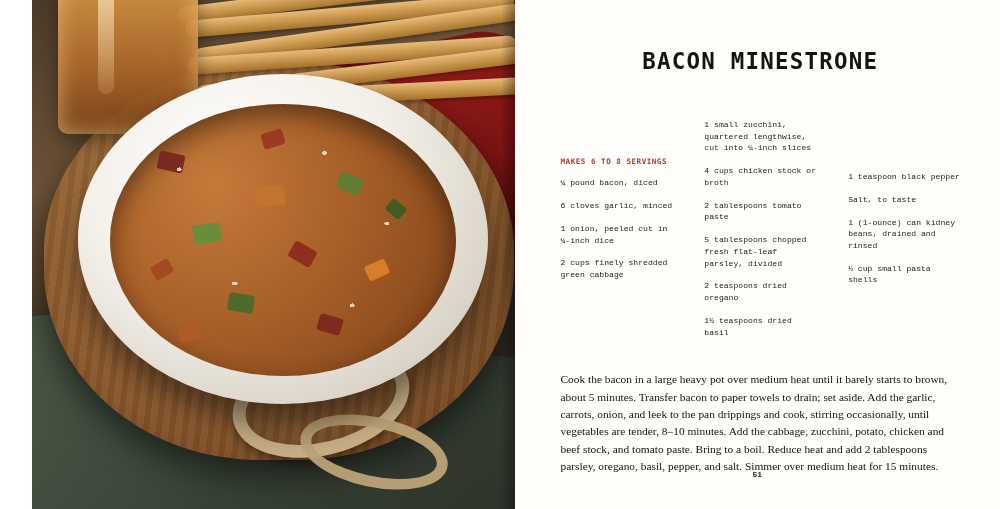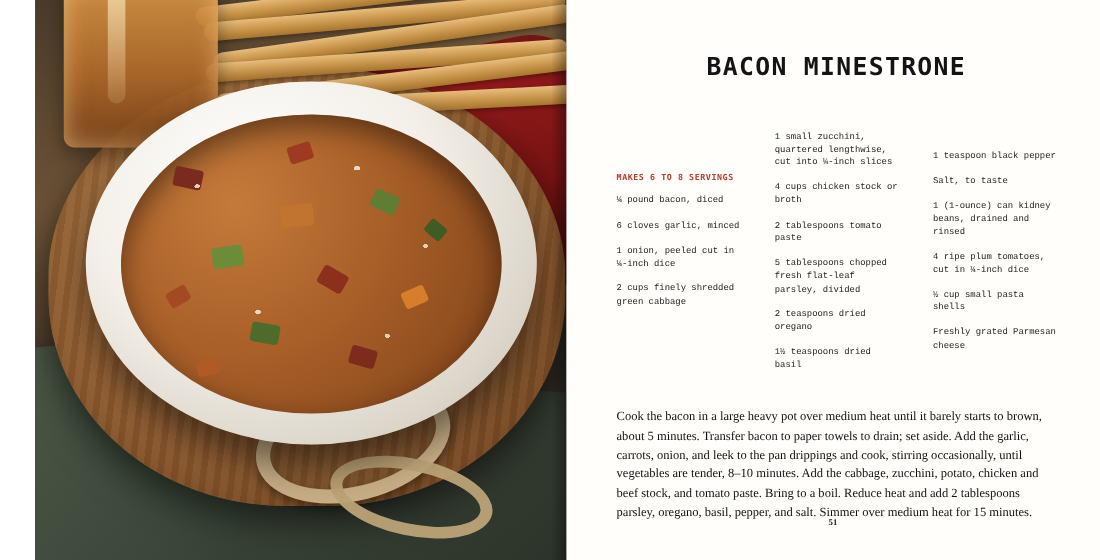--- a/index.html
+++ b/index.html
@@ -210,21 +210,21 @@
     font-size: 11.4px;
     line-height: 1.52;
     color: #111;
     text-align: left;
   }
   .method p { margin: 0 0 13px 0; }
   .page-num {
     position: absolute;
     bottom: 30px; left: 0; right: 0;
     text-align: center;
-    font-family: Liberation Serif, serif;
+    font-family: Liberation Mono, monospace;
     font-size: 8px;
     font-weight: 700;
     color: #222;
   }
 </style>
 </head>
 <body>
 
 <div class="spread">
 
@@ -295,23 +295,21 @@
         <div class="ing">5 tablespoons chopped fresh flat-leaf parsley, divided</div>
         <div class="ing">2 teaspoons dried oregano</div>
         <div class="ing">1½ teaspoons dried basil</div>
       </div>
 
       <div class="col c3">
         <div class="spacer-top"></div>
         <div class="ing">1 teaspoon black pepper</div>
         <div class="ing">Salt, to taste</div>
         <div class="ing">1 (1-ounce) can kidney beans, drained and rinsed</div>
-        <div class="ing">4 ripe plum tomatoes, cut in ¼-inch dice</div>
         <div class="ing">½ cup small pasta shells</div>
-        <div class="ing">Freshly grated Parmesan cheese</div>
       </div>
 
     </div>
 
     <div class="method">
       <p>Cook the bacon in a large heavy pot over medium heat until it barely starts to brown, about 5 minutes. Transfer bacon to paper towels to drain; set aside. Add the garlic, carrots, onion, and leek to the pan drippings and cook, stirring occasionally, until vegetables are tender, 8–10 minutes. Add the cabbage, zucchini, potato, chicken and beef stock, and tomato paste. Bring to a boil. Reduce heat and add 2 tablespoons parsley, oregano, basil, pepper, and salt. Simmer over medium heat for 15 minutes.</p>
 
     </div>
 
     <div class="page-num">51</div>

